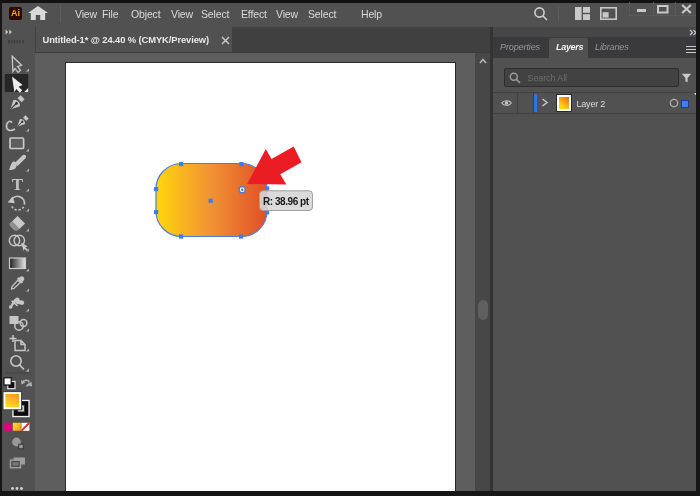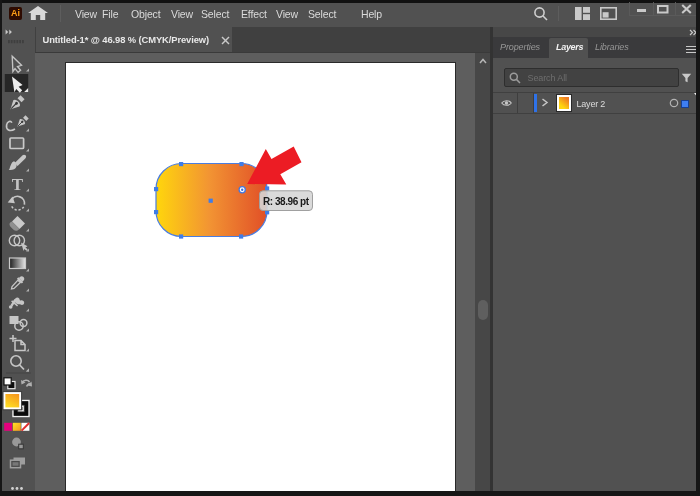--- a/index.html
+++ b/index.html
@@ -89,21 +89,21 @@
     <line x1="1.2" y1="1" x2="9.8" y2="9" stroke="#c9c9c9" stroke-width="2.1"></line>
     <line x1="9.8" y1="1" x2="1.2" y2="9" stroke="#c9c9c9" stroke-width="2.1"></line>
   </svg>
 
   <div class="abs" id="tabbar"></div>
   <div class="abs" style="left:35px;top:51.5px;width:455px;height:1px;background:#3a3a3a"></div>
   <div class="abs" style="left:2px;top:27px;width:33px;height:10px;background:#474747"></div>
   <div class="abs" style="left:2px;top:37px;width:33px;height:1px;background:#3c3c3c"></div>
   <div class="abs" style="left:33.5px;top:27px;width:1.5px;height:464px;background:#3a3a3a"></div>
   <div class="abs" id="doctab">
-    <span class="title">Untitled-1* @ 46.98 % (CMYK/Preview)</span>
+    <span class="title">Untitled-1* @ 24.40 % (CMYK/Preview)</span>
     <svg class="abs" style="left:185px;top:9px" width="9" height="9" viewBox="0 0 9 9">
       <line x1="1" y1="1" x2="8" y2="8" stroke="#c9c9c9" stroke-width="1.4"></line>
       <line x1="8" y1="1" x2="1" y2="8" stroke="#c9c9c9" stroke-width="1.4"></line>
     </svg>
   </div>
 
   <div class="abs" id="toolbar"></div>
   <svg class="abs" style="left:2px;top:27px" width="33" height="464" viewBox="0 0 33 464">
     <defs>
       <linearGradient id="tgrad" x1="0" y1="0" x2="1" y2="0">

